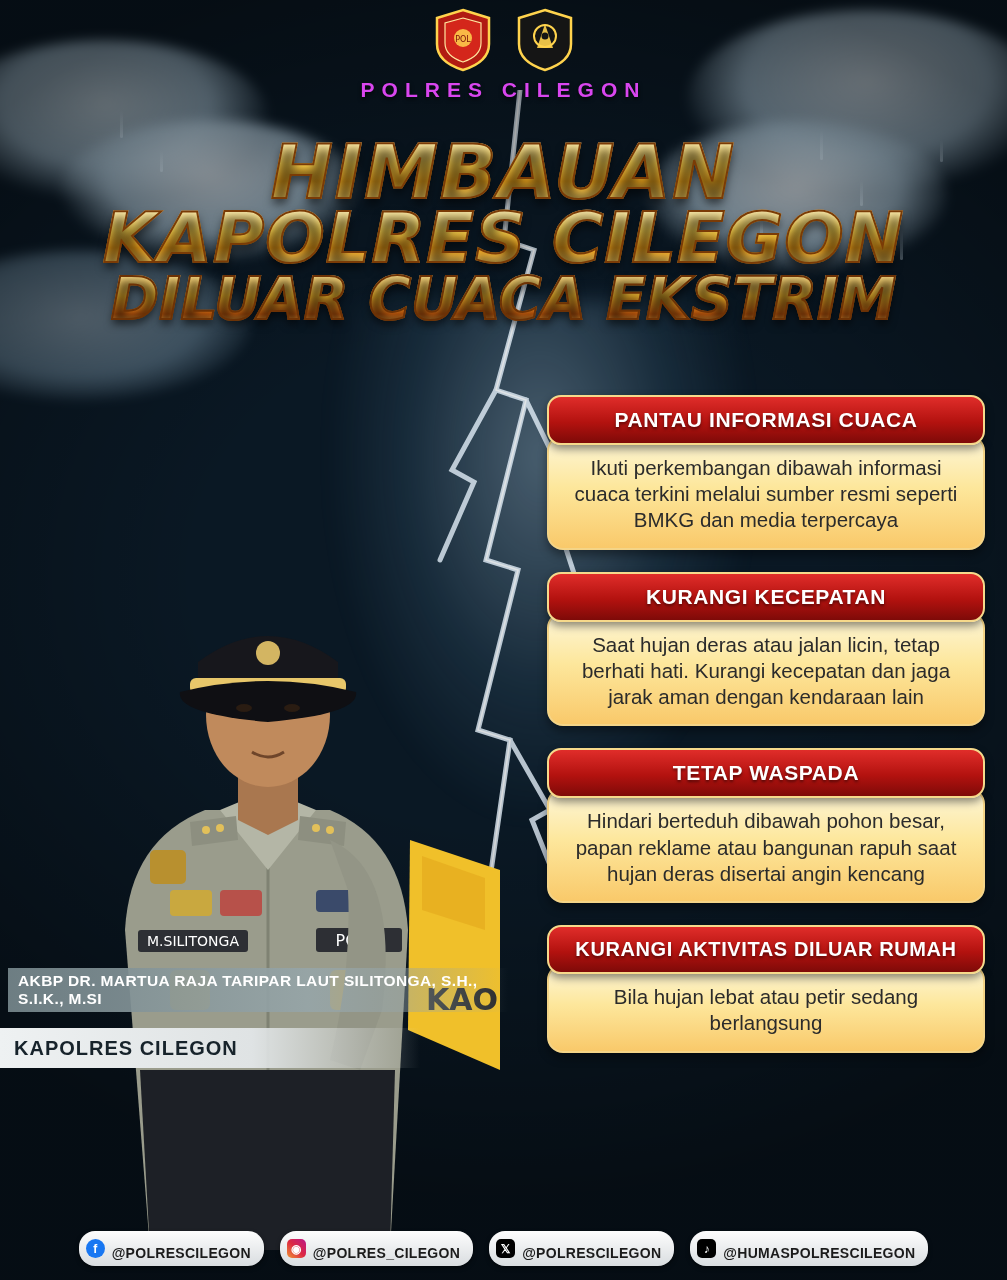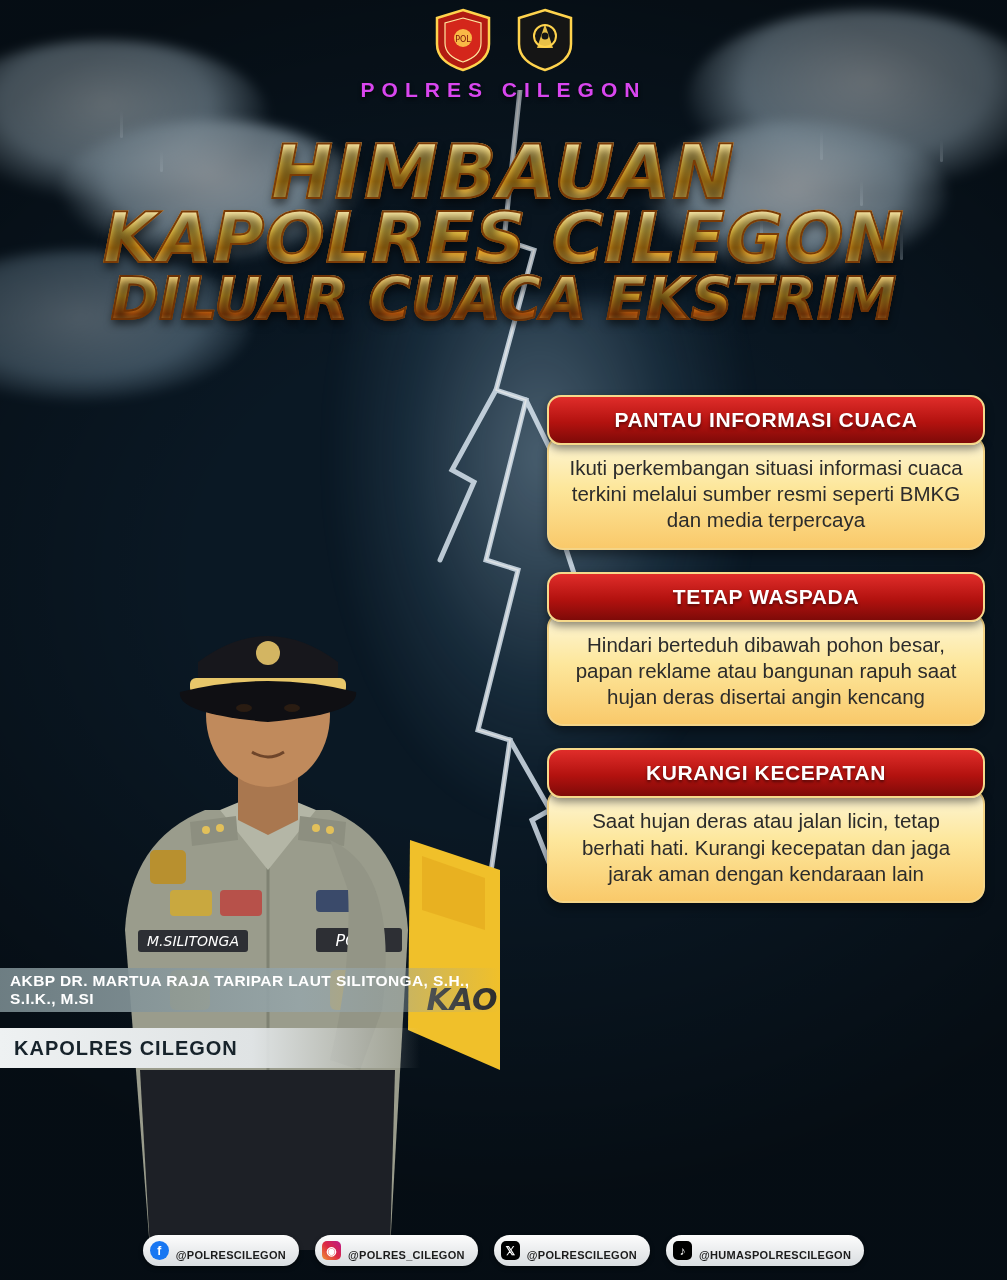--- a/index.html
+++ b/index.html
@@ -58,23 +58,23 @@
     font-size:58px;font-weight:bold;font-style:italic;letter-spacing:0px;
     font-family:"DejaVu Sans", sans-serif;
     background:linear-gradient(180deg,#ffe9a8 0%,#f0b52c 45%,#c2590d 75%,#f7cf62 100%);
     -webkit-background-clip:text;background-clip:text;color:transparent;
     text-shadow:0 5px 9px rgba(0,0,0,.6);
     line-height:1.05;margin-top:-4px;
     -webkit-text-stroke:2px #6d3205;
   }
 
   
-  .officer{position:absolute;left:30px;bottom:30px;width:470px;height:880px;z-index:5;font-style:italic;}
+  .officer{position:absolute;left:30px;bottom:30px;width:470px;height:880px;z-index:5;}
   .name-band{
-    position:absolute;left:0;bottom:268px;width:500px;height:44px;z-index:7;
+    position:absolute;left:8px;bottom:268px;width:500px;height:44px;z-index:7;
     background:linear-gradient(90deg,rgba(118,135,140,.92) 0%,rgba(150,165,168,.9) 60%,rgba(150,165,168,0) 100%);
     display:flex;align-items:center;
   }
   .name-band span{color:#fff;font-size:15.5px;font-weight:bold;letter-spacing:.4px;padding-left:10px;}
   .rank-band{
     position:absolute;left:0;bottom:212px;width:420px;height:40px;z-index:7;
     background:linear-gradient(90deg,#eef1f2 0%,#dfe3e4 60%,rgba(223,227,228,0) 100%);
     display:flex;align-items:center;
   }
   .rank-band span{color:#17232b;font-size:20px;font-weight:bold;letter-spacing:1px;padding-left:14px;}
@@ -101,21 +101,21 @@
   .card-wide .card-head{font-size:20px;}
 
   
   .footer{position:absolute;left:0;bottom:14px;width:100%;display:flex;justify-content:center;gap:16px;z-index:8;}
   .social{
     display:flex;align-items:center;gap:7px;
     background:linear-gradient(180deg,#fdfdfd 0%,#d9dde0 100%);
     border-radius:16px;padding:5px 13px 5px 7px;
     box-shadow:0 2px 4px rgba(0,0,0,.5);
   }
-  .social span{font-size:11px;font-weight:bold;color:#1b1b1b;letter-spacing:.3px;margin-top:9px;}
+  .social span{font-size:14px;font-weight:bold;color:#1b1b1b;letter-spacing:.3px;margin-top:9px;}
   .sic{width:19px;height:19px;border-radius:5px;display:flex;align-items:center;justify-content:center;color:#fff;font-size:12px;font-weight:bold;}
   .sic.fb{background:#1877f2;border-radius:50%;}
   .sic.ig{background:linear-gradient(45deg,#f09433,#dc2743,#bc1888);}
   .sic.x{background:#000;}
   .sic.tt{background:#000;}
   .vign{position:absolute;inset:0;z-index:4;pointer-events:none;
     background:radial-gradient(ellipse 760px 620px at 50% 45%, rgba(0,0,0,0) 40%, rgba(0,0,0,.45) 100%);}
 </style>
 </head>
 <body>
@@ -228,29 +228,33 @@
   <div class="name-band">
     <span>AKBP DR. MARTUA RAJA TARIPAR LAUT SILITONGA, S.H., S.I.K., M.SI</span>
   </div>
   <div class="rank-band">
     <span>KAPOLRES CILEGON</span>
   </div>
 
   <div class="cards">
     <div class="card">
       <div class="card-head">PANTAU INFORMASI CUACA</div>
-      <div class="card-body">Ikuti perkembangan situasi informasi cuaca terkini melalui sumber resmi seperti BMKG dan media terpercaya</div>
+      <div class="card-body">Ikuti perkembangan dibawah informasi cuaca terkini melalui sumber resmi seperti BMKG dan media terpercaya</div>
+    </div>
+    <div class="card">
+      <div class="card-head">KURANGI KECEPATAN</div>
+      <div class="card-body">Saat hujan deras atau jalan licin, tetap berhati hati. Kurangi kecepatan dan jaga jarak aman dengan kendaraan lain</div>
     </div>
     <div class="card">
       <div class="card-head">TETAP WASPADA</div>
       <div class="card-body">Hindari berteduh dibawah pohon besar, papan reklame atau bangunan rapuh saat hujan deras disertai angin kencang</div>
     </div>
-    <div class="card">
-      <div class="card-head">KURANGI KECEPATAN</div>
-      <div class="card-body">Saat hujan deras atau jalan licin, tetap berhati hati. Kurangi kecepatan dan jaga jarak aman dengan kendaraan lain</div>
+    <div class="card card-wide">
+      <div class="card-head">KURANGI AKTIVITAS DILUAR RUMAH</div>
+      <div class="card-body">Bila hujan lebat atau petir sedang berlangsung</div>
     </div>
   </div>
 
   <div class="vign"></div>
 
   <div class="footer">
     <div class="social">
       <div class="sic fb">f</div>
       <span>@POLRESCILEGON</span>
     </div>

